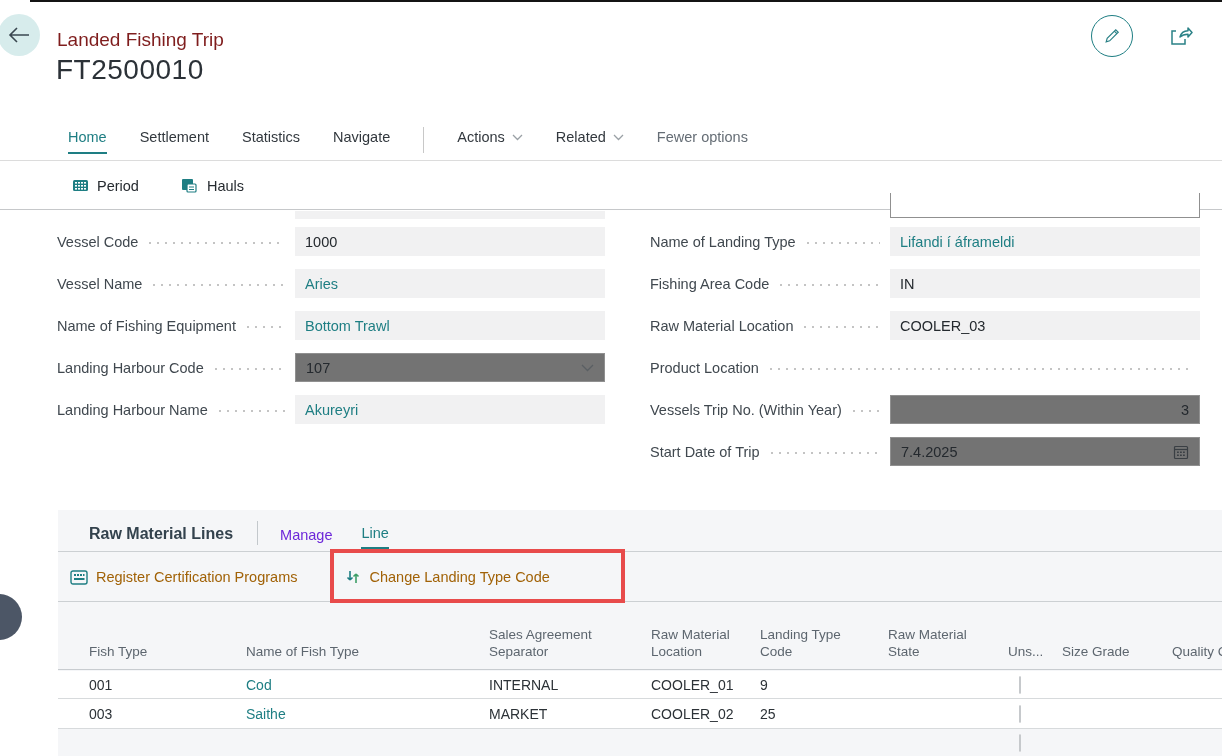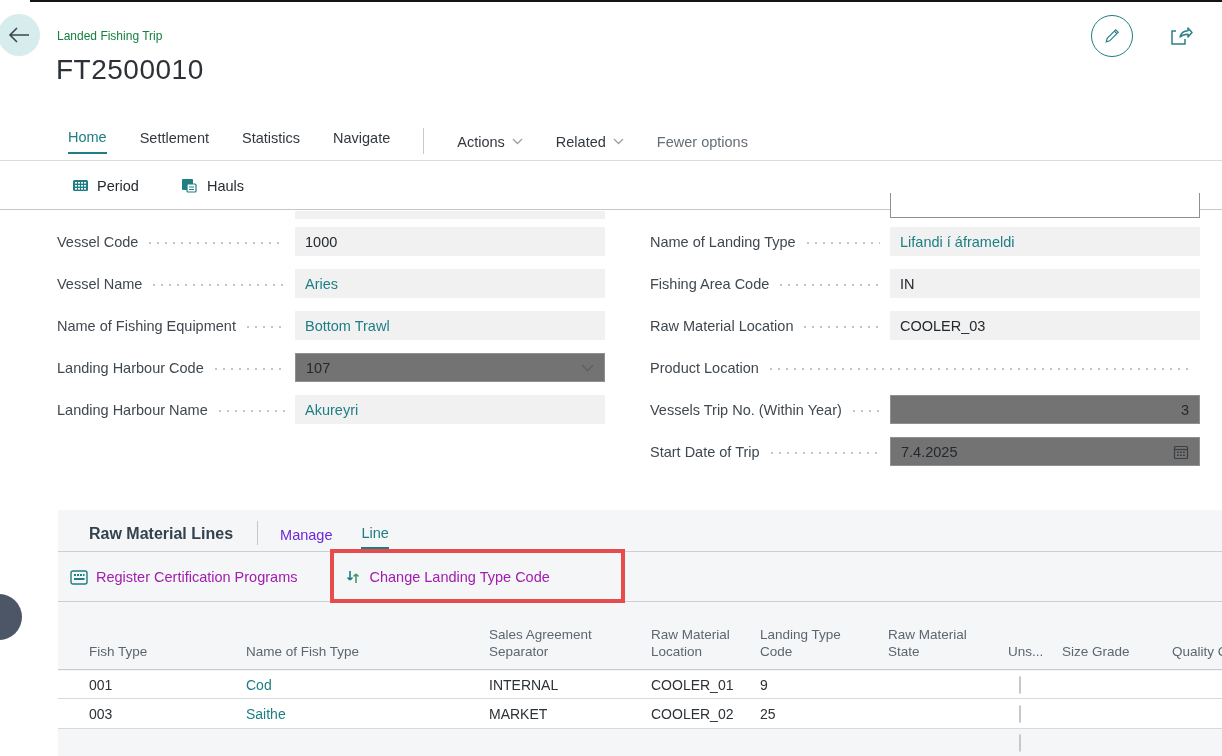--- a/index.html
+++ b/index.html
@@ -18,27 +18,27 @@
     font-family:"Liberation Sans", sans-serif;
     background:#ffffff;
     color:var(--txt);
   }
   .abs{position:absolute;}
   
   .top-strip{left:30px;top:0;right:0;height:2px;background:#141414;}
   
   .back-circle{left:-2px;top:14px;width:42px;height:42px;border-radius:50%;
     background:#d7ecec;display:flex;align-items:center;justify-content:center;cursor:pointer;}
-  .page-caption{left:57px;top:29px;font-size:12px;color:#15803d;}
+  .page-caption{left:57px;top:29px;font-size:19px;color:#7f1d1d;}
   .page-title{left:56px;top:54px;font-size:28px;font-weight:400;color:#2b3137;letter-spacing:.5px;}
   .edit-circle{left:1091px;top:15px;width:42px;height:42px;border-radius:50%;
     border:1.5px solid var(--accent);display:flex;align-items:center;justify-content:center;cursor:pointer;}
   .share-btn{left:1166px;top:22px;width:28px;height:28px;display:flex;align-items:center;justify-content:center;cursor:pointer;}
   
-  .menubar{left:68px;top:129px;display:flex;align-items:center;gap:33px;font-size:14.5px;color:#32383e;}
+  .menubar{left:68px;top:129px;display:flex;align-items:flex-start;gap:33px;font-size:14.5px;color:#32383e;}
   .mtab{cursor:pointer;padding-bottom:7px;white-space:nowrap;}
   .mtab.active{color:var(--accent);border-bottom:2px solid var(--accent);}
   .mdrop{cursor:pointer;display:flex;align-items:center;gap:7px;white-space:nowrap;}
   .vdiv{width:1px;height:26px;background:#c8c8c8;margin-top:-2px;}
   .fewer{color:#656d75;cursor:pointer;white-space:nowrap;}
   .menu-underline{left:0;top:160px;right:0;height:1px;background:#dcdcdc;}
   
   .ribbon{left:72px;top:177px;display:flex;gap:42px;align-items:center;font-size:14.5px;color:#262b30;}
   .ract{display:flex;align-items:center;gap:8px;cursor:pointer;}
   .ribbon-underline{left:0;top:209px;right:0;height:1px;background:#c6c8ca;}
@@ -62,21 +62,21 @@
   .fval .grow{flex:1;}
   
   .section{left:58px;top:510px;width:1164px;height:246px;background:var(--band-bg);overflow:hidden;}
   .sec-head{position:absolute;left:31px;top:11px;display:flex;align-items:flex-end;gap:0;}
   .sec-title{font-size:16px;font-weight:bold;color:#33424d;padding-bottom:6px;}
   .sec-vdiv{width:1px;height:24px;background:#c3c8cc;margin:0 22px 4px 24px;}
   .sec-tab{font-size:14.5px;color:#6d28d9;cursor:pointer;padding-bottom:6px;margin-right:29px;}
   .sec-tab.active{color:var(--accent);border-bottom:2px solid var(--accent);}
   .sec-line1{position:absolute;left:0;top:41px;width:100%;height:1px;background:#ccd0d3;}
   .sec-actions{position:absolute;left:12px;top:42px;height:50px;display:flex;align-items:center;gap:48px;}
-  .sact{display:flex;align-items:center;gap:8px;font-size:14.5px;color:#a21caf;cursor:pointer;}
+  .sact{display:flex;align-items:center;gap:8px;font-size:14.5px;color:#a16207;cursor:pointer;}
   .sec-line2{position:absolute;left:0;top:91px;width:100%;height:1px;background:#ccd0d3;}
   
   .trow{display:grid;grid-template-columns:31px 157px 243px 162px 109px 128px 120px 54px 110px 70px;}
   .thead{position:absolute;left:0;top:100px;width:1174px;height:60px;
     border-bottom:1px solid #c8ccd0;align-items:end;}
   .th{font-size:13.5px;color:var(--hdr);line-height:1.3;padding-bottom:8px;white-space:normal;}
   .th.narrow{max-width:92px;}
   .th.mid{max-width:118px;}
   .th.nowrap{white-space:nowrap;overflow:hidden;}
   .tbody-row{position:absolute;left:0;width:1174px;background:#fff;

